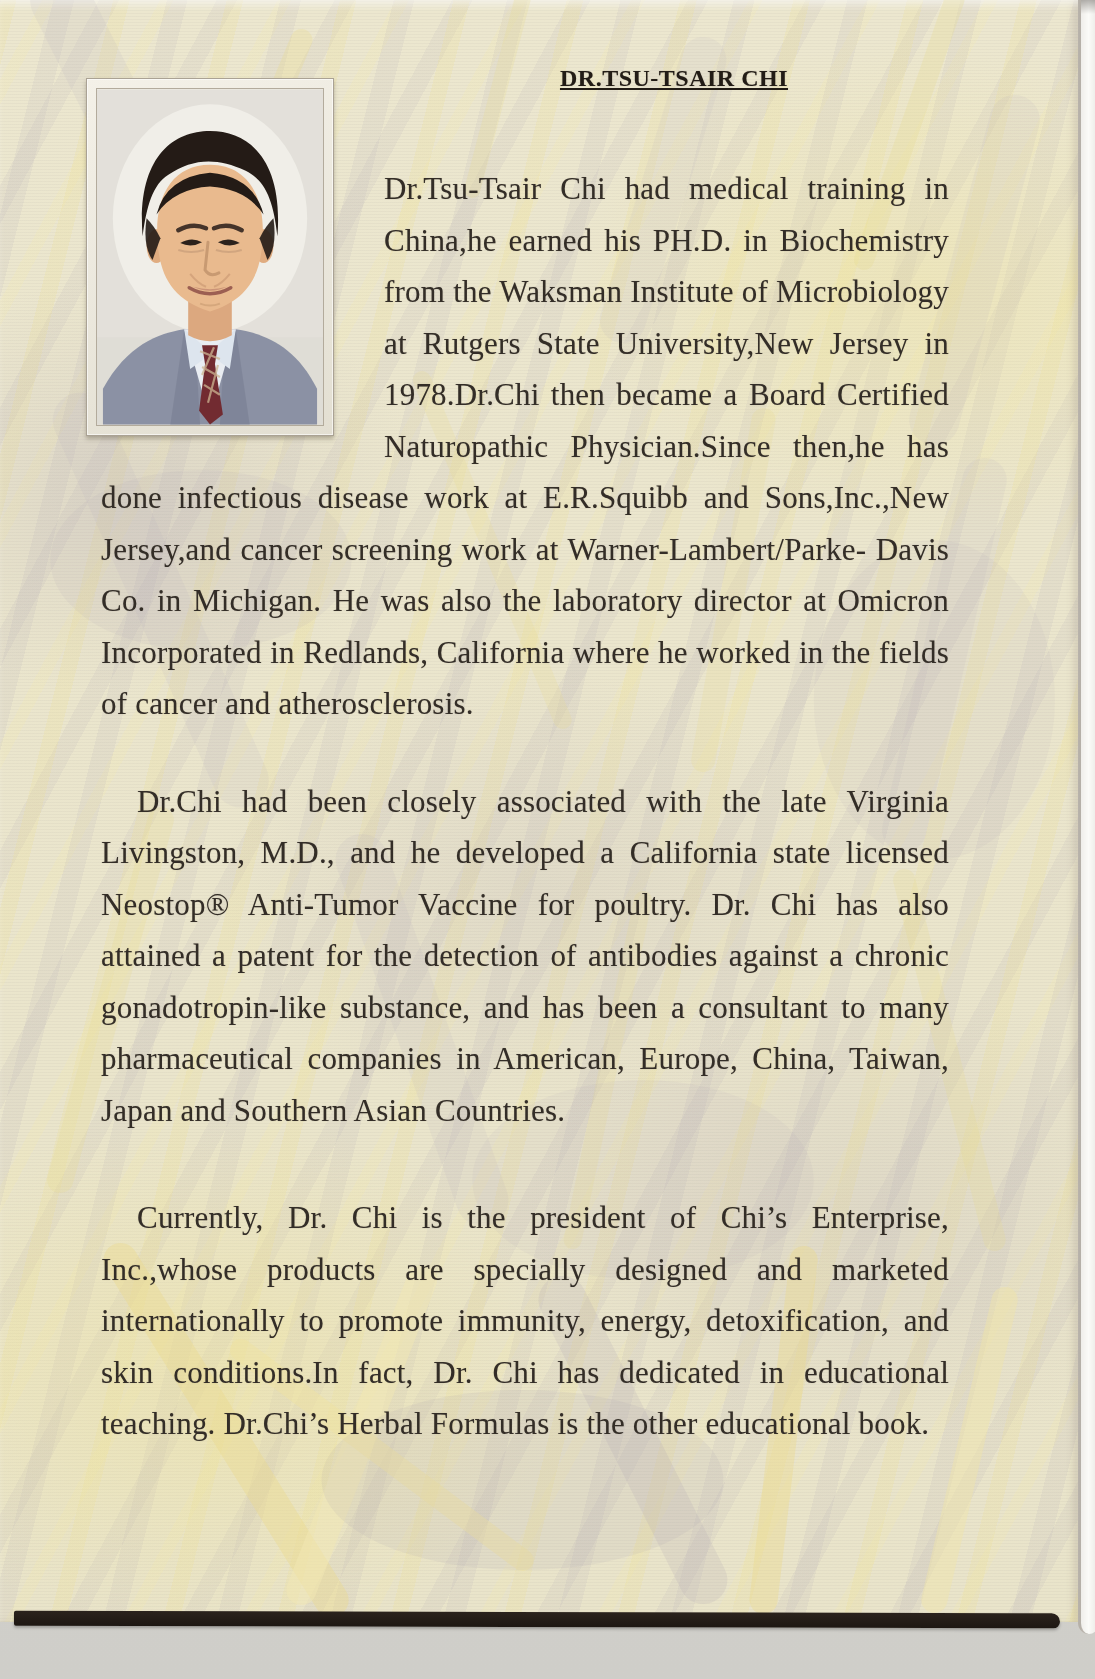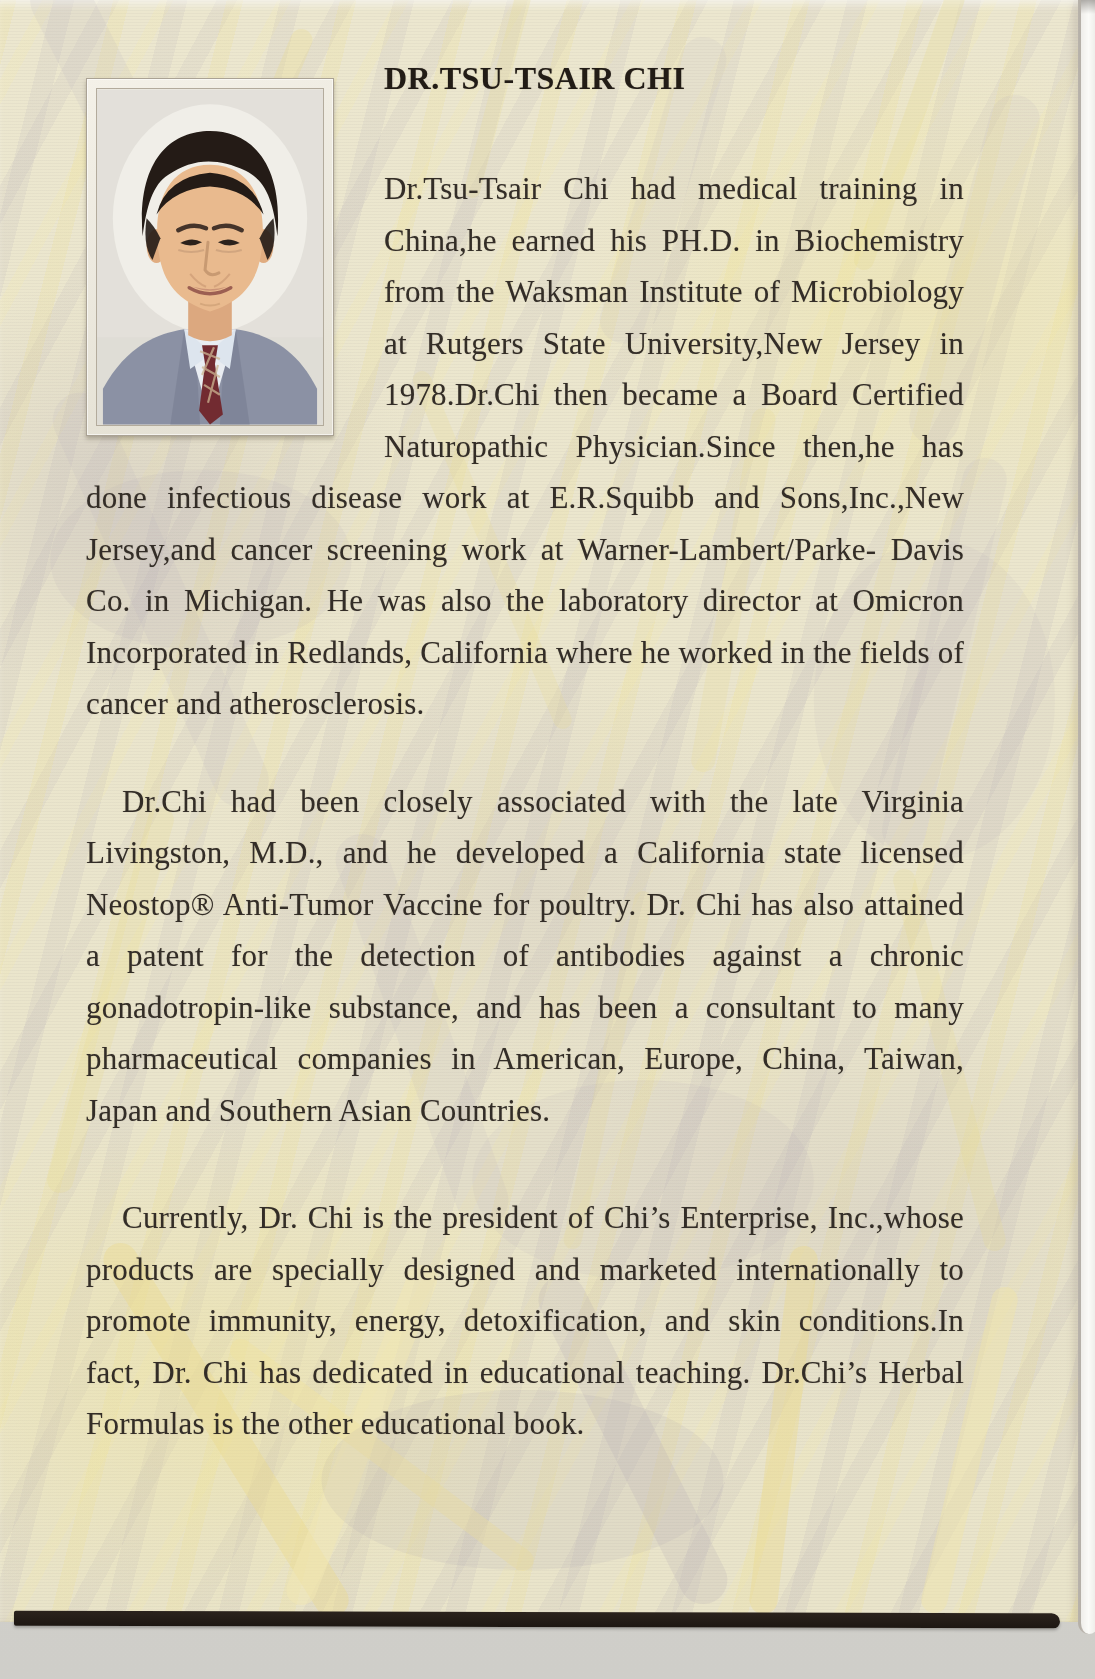--- a/index.html
+++ b/index.html
@@ -26,34 +26,35 @@
                 inset -6px 0 8px -3px rgba(140,125,110,.30);
   }
   .texture{position:absolute;left:0;top:0;width:100%;height:100%;display:block;}
   
   .content{
     position:relative;z-index:2;
     padding:56px 0 0 86px;width:878px;
     color:#2e2823;
   }
   h1.title{
-    margin:0;font-size:32px;line-height:44px;font-weight:bold;
-    letter-spacing:.5px;text-align:left;color:#221c16;
+    margin:0;font-size:24px;line-height:44px;font-weight:bold;
+    letter-spacing:.5px;text-align:center;color:#221c16;
     text-shadow:0 0 1px rgba(60,50,40,.35);
+    text-decoration:underline;
   }
   .photo-frame{
     float:left;margin:22px 50px 0 0;
     width:248px;height:358px;box-sizing:border-box;
     padding:9px;border:1px solid #aaa294;
     background:linear-gradient(160deg,#f4f1e8,#e3dfd2);
     box-shadow:0 3px 4px rgba(90,80,60,.35), inset 0 0 0 1px rgba(255,255,255,.6);
   }
   .photo-frame svg{display:block;width:228px;height:338px;border:1px solid #b3ab9c;box-sizing:border-box;}
   .para{
-    margin:0;font-size:31px;line-height:51.5px;text-align:justify;
+    margin:15px;font-size:31px;line-height:51.5px;text-align:justify;
     letter-spacing:.2px;color:#332d27;
     text-shadow:0 0 1px rgba(70,60,50,.28);
   }
   .para:nth-of-type(1){margin-top:63px;}
   .para:nth-of-type(2){margin-top:46px;text-indent:36px;}
   .para:nth-of-type(3){margin-top:56px;text-indent:36px;}
   
   .edge-right{
     position:absolute;left:1078px;top:0;width:17px;height:1634px;z-index:3;
     background:linear-gradient(90deg,#efeeea,#fbfbf8 45%,#e9e8e4);

